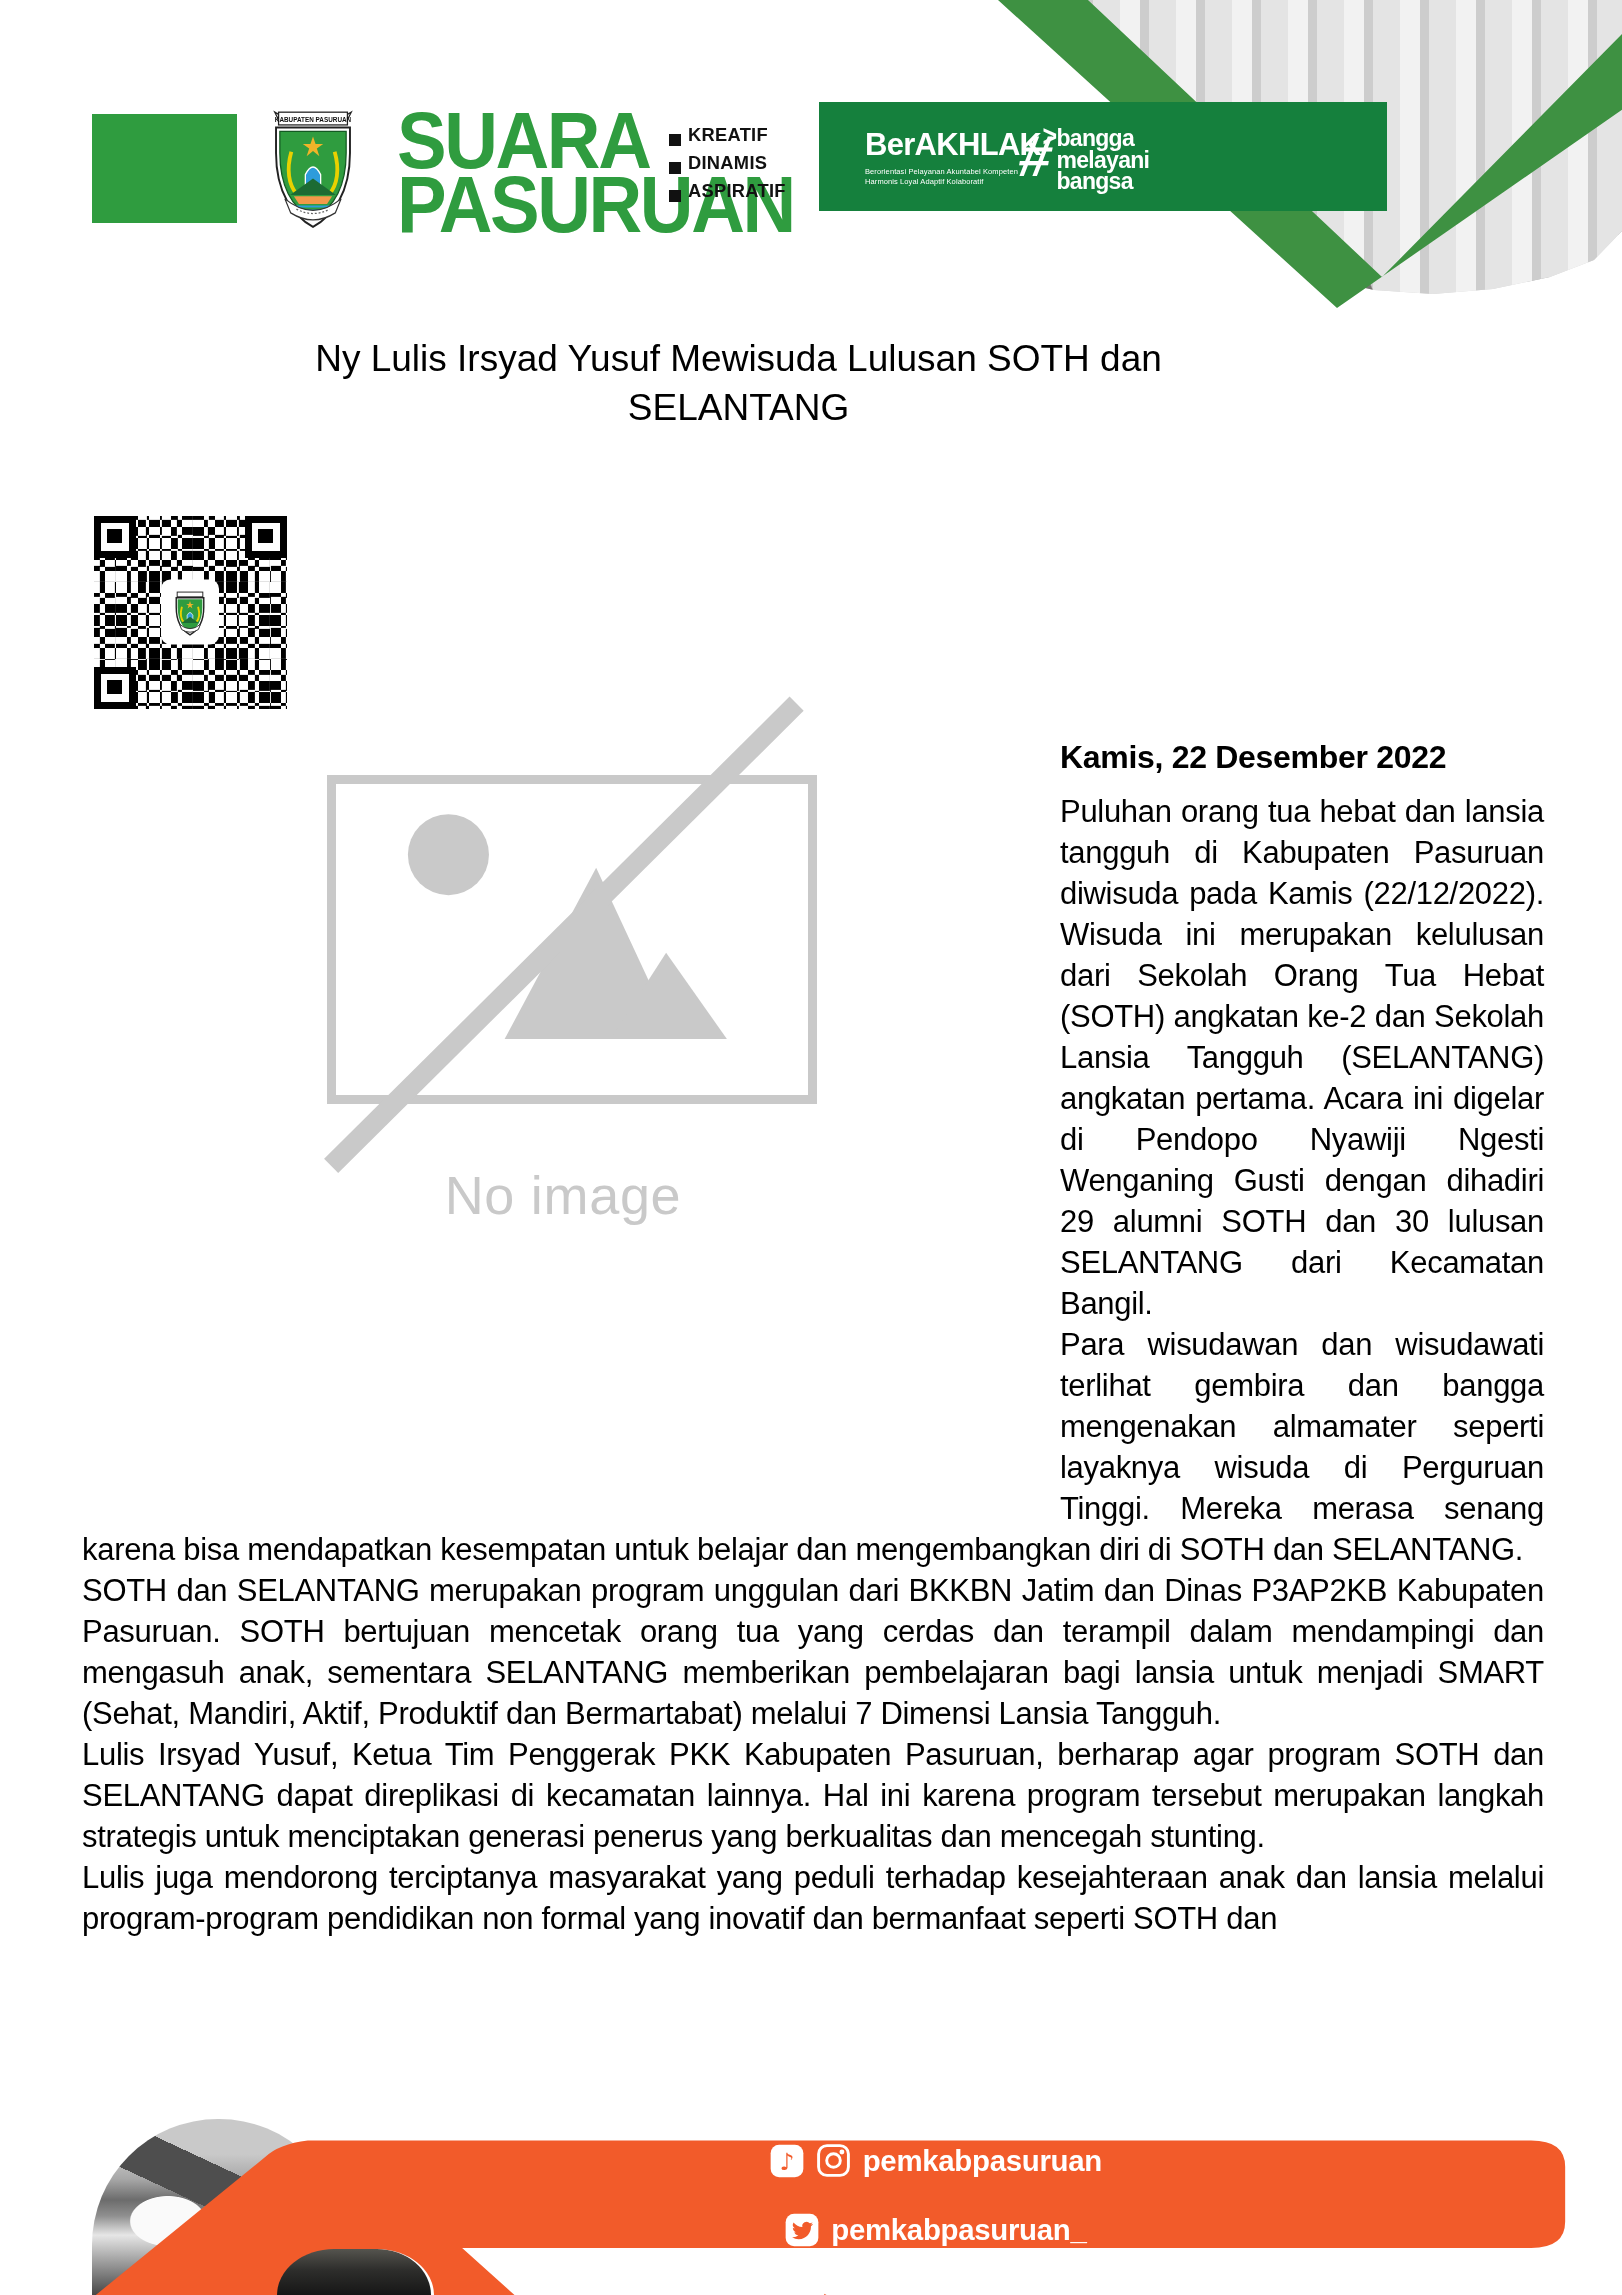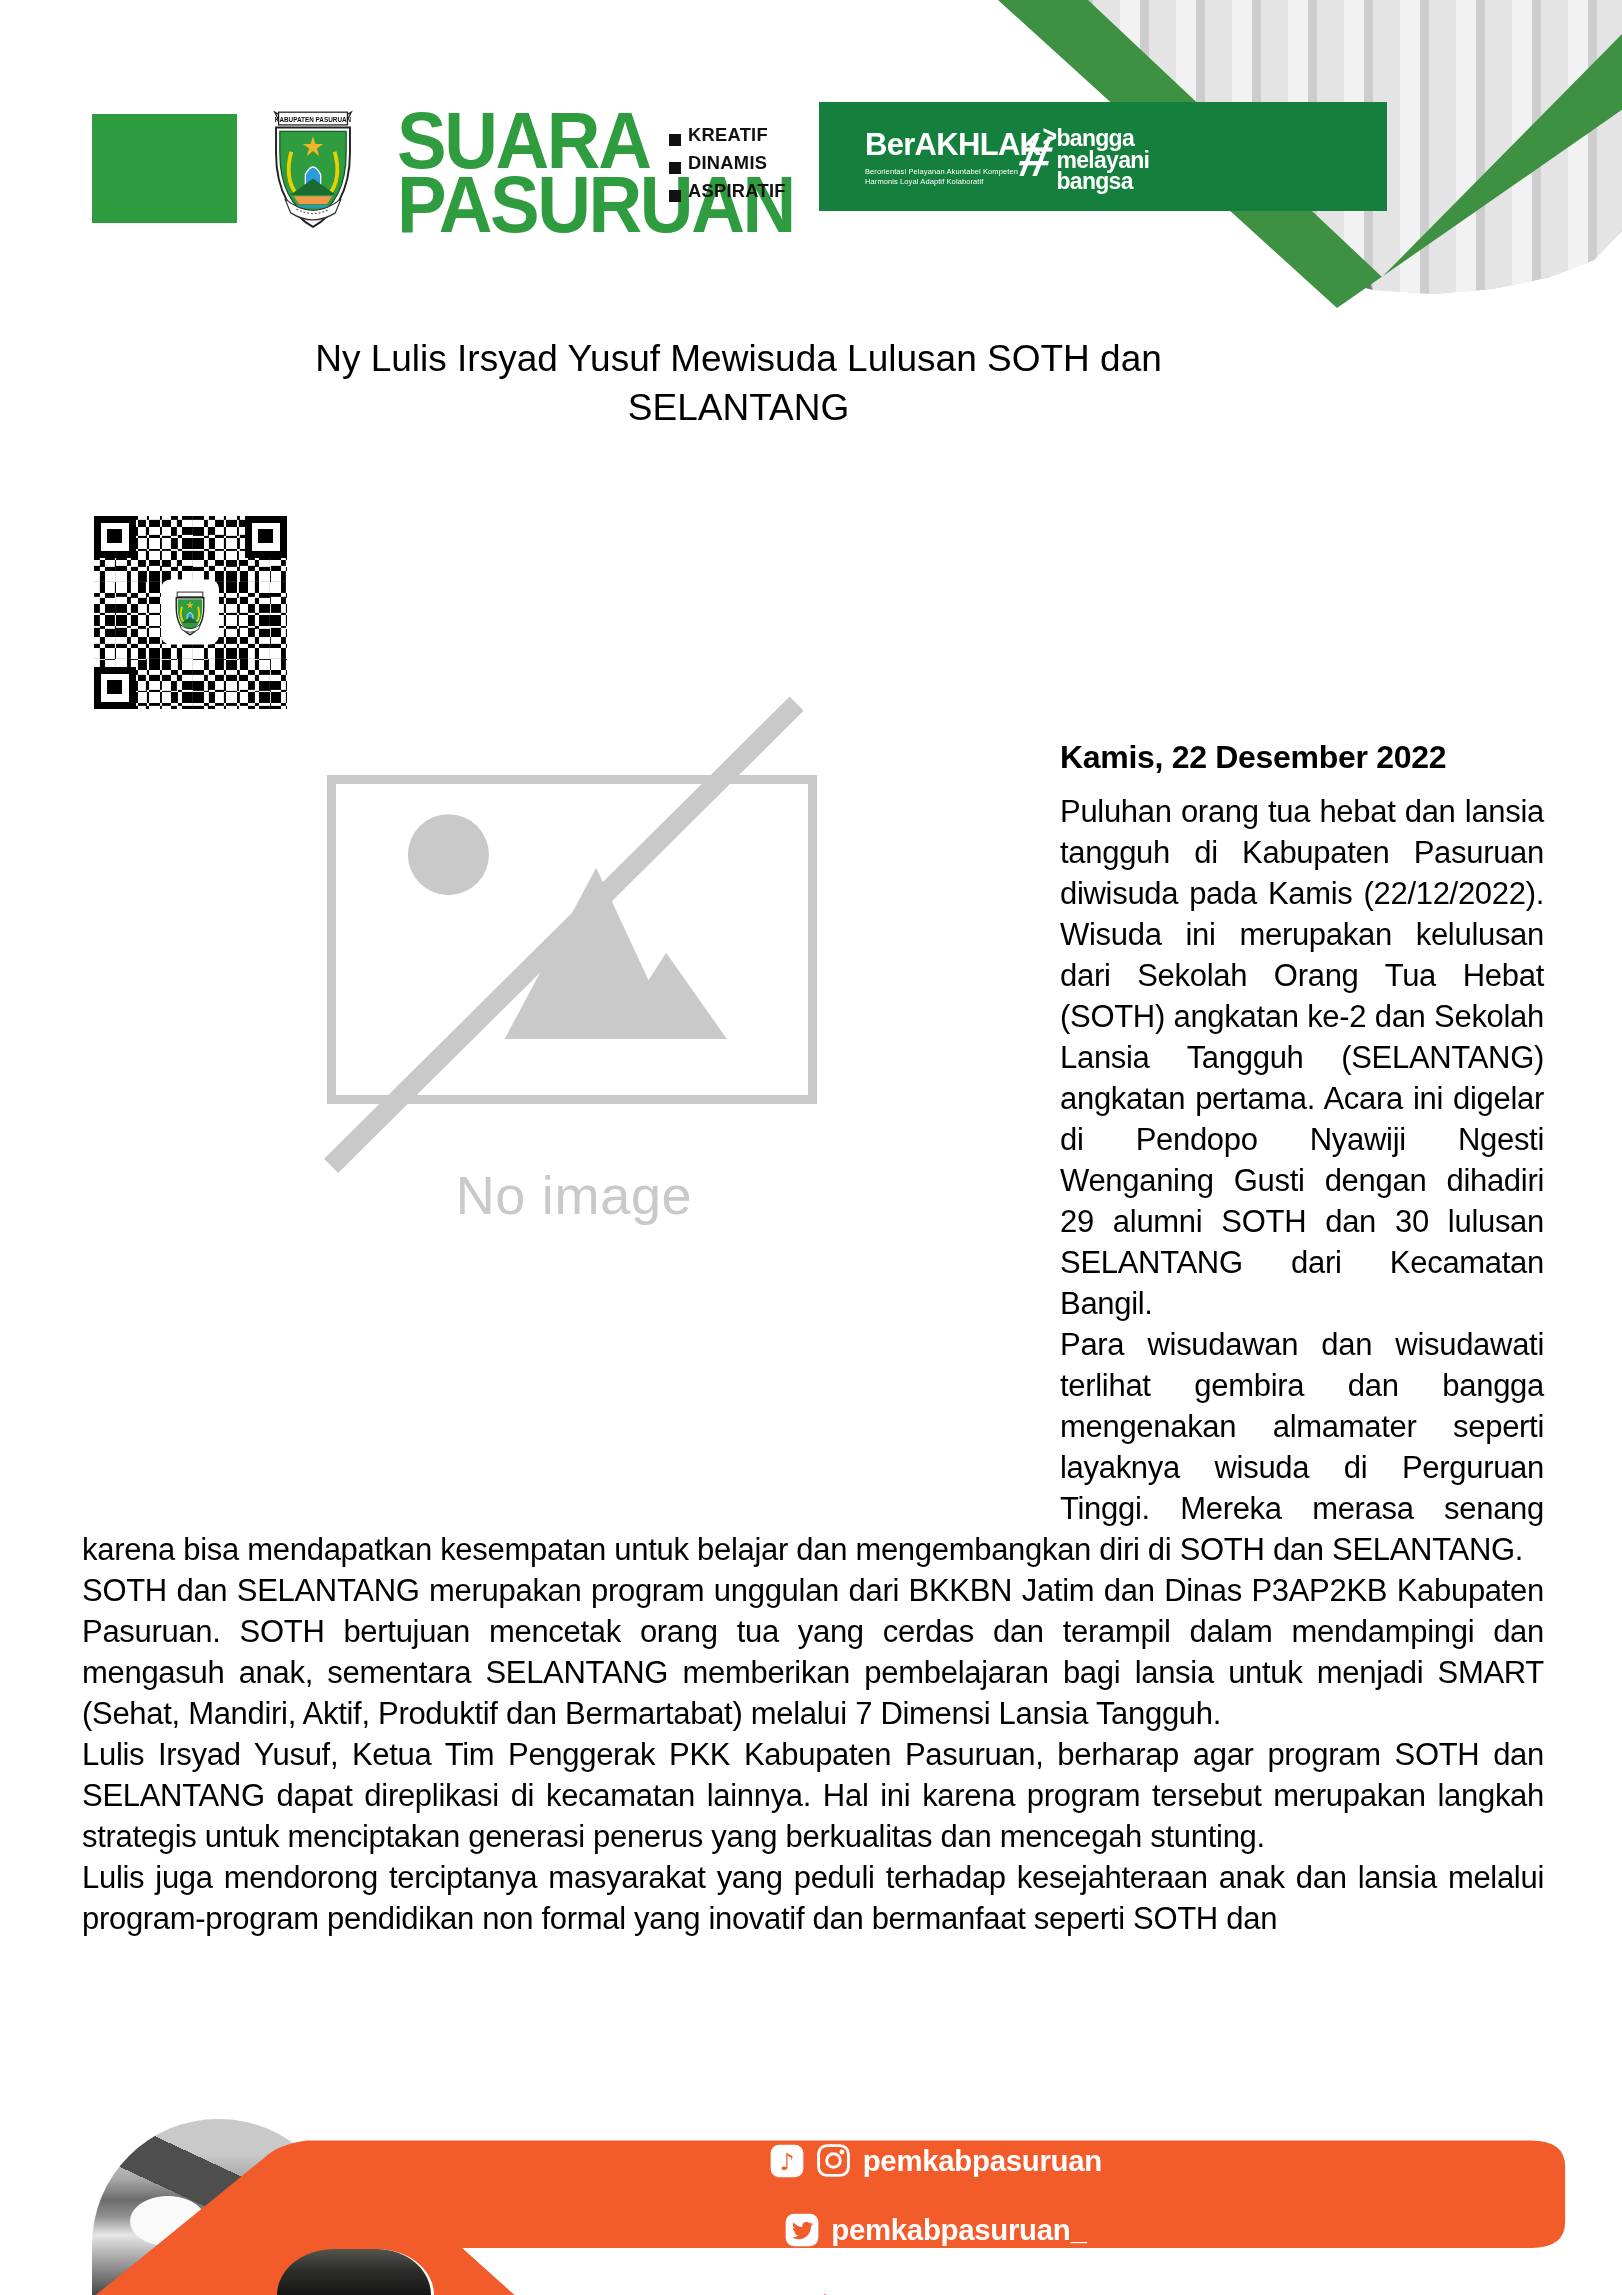--- a/index.html
+++ b/index.html
@@ -38,21 +38,21 @@
   .title{position:absolute;left:0;top:335px;width:1477px;text-align:center;
     font-size:37px;font-weight:normal;line-height:1.32;color:#000;}
 
   
   .article{position:absolute;left:82px;top:509px;width:1462px;font-size:31px;line-height:41px;
     text-align:justify;letter-spacing:-0.3px;}
   .float-img{float:left;width:978px;height:991px;position:relative;}
   .frame{position:absolute;left:245px;top:266px;width:472px;height:311px;border:9.2px solid #C9C9C9;}
   .slash{position:absolute;left:249px;top:647px;width:656px;height:19.6px;background:#C9C9C9;
     transform:rotate(-44.8deg);transform-origin:left center;}
-  .noimage-label{position:absolute;left:256px;top:666px;width:472px;text-align:center;
+  .noimage-label{position:absolute;left:245px;top:666px;width:472px;text-align:center;
     font-size:54px;color:#C9C9C9;letter-spacing:0.7px;}
 
   .qr{width:206px;height:206px;margin:0 0 22px 5.2px;position:relative;background:#fff;}
   .qr .pat{position:absolute;left:6.5px;top:6.5px;right:6.5px;bottom:6.5px;
     background-image:
       conic-gradient(#000 25%,#fff 0 50%,#000 0 75%,#fff 0),
       conic-gradient(#000 25%,#fff 0 50%,#000 0 75%,#fff 0);
     background-size:22px 22px,31px 31px;background-position:0 0,5.9px 3.9px;background-blend-mode:difference;}
   .finder{position:absolute;width:42px;height:42px;background:#fff;border:7.2px solid #000;box-sizing:border-box;}
   .finder::after{content:"";position:absolute;left:6.5px;top:6.5px;width:14.4px;height:14.4px;background:#000;}

